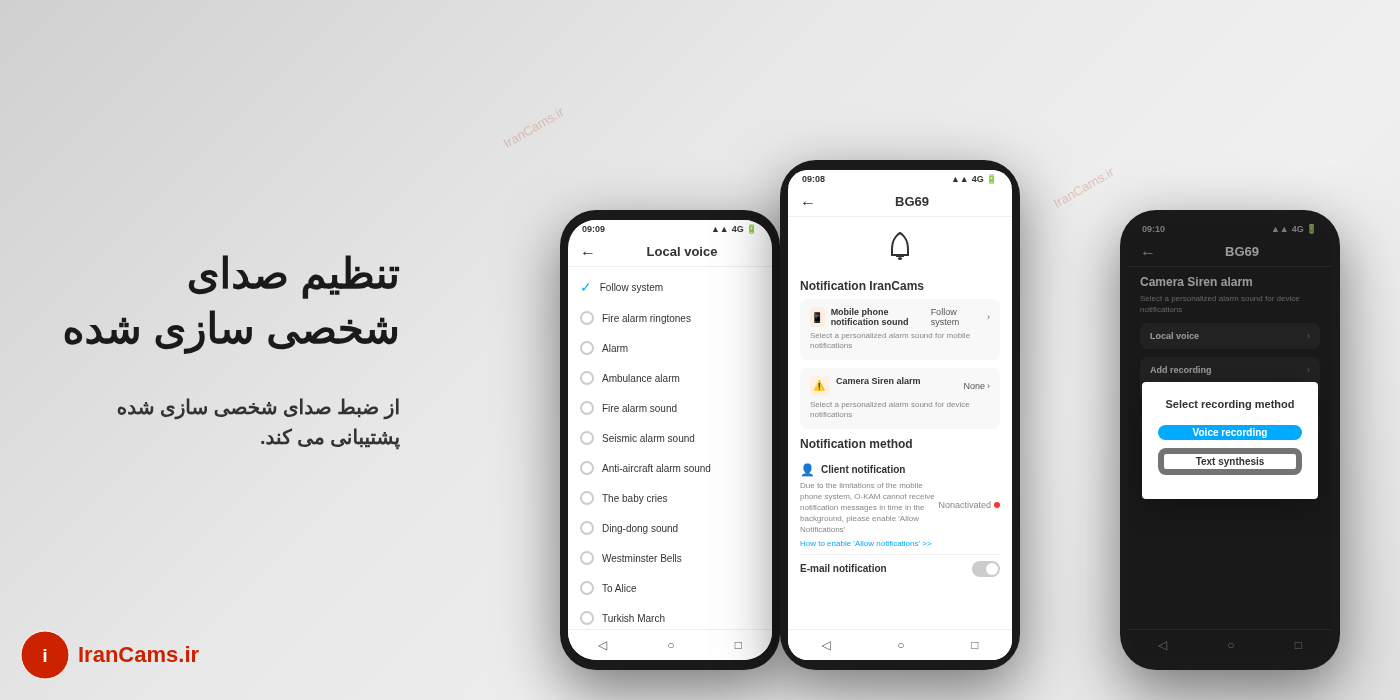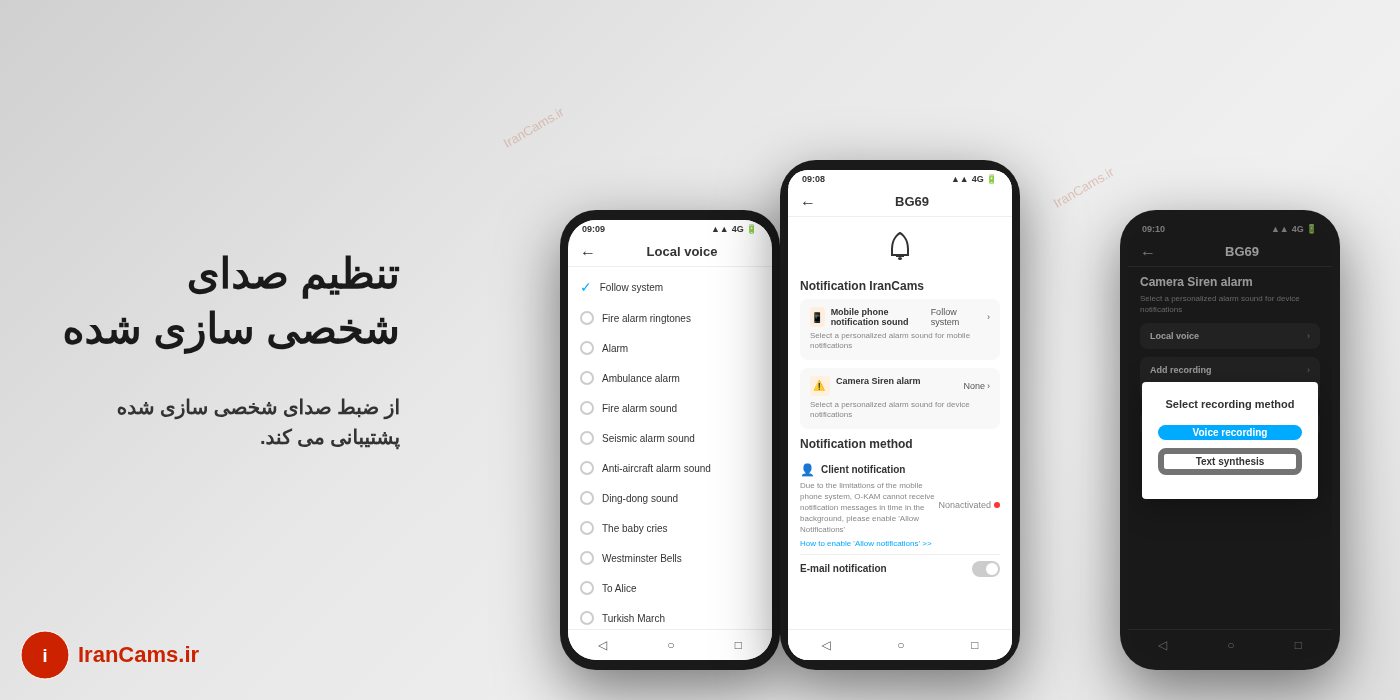--- a/index.html
+++ b/index.html
@@ -472,26 +472,26 @@
           <span>Seismic alarm sound</span>
         </div>
 
         <div class="voice-item">
           <div class="radio-circle"></div>
           <span>Anti-aircraft alarm sound</span>
         </div>
 
         <div class="voice-item">
           <div class="radio-circle"></div>
+          <span>The baby cries</span>
+        </div>
+
+        <div class="voice-item">
+          <div class="radio-circle"></div>
           <span>Ding-dong sound</span>
-        </div>
-
-        <div class="voice-item">
-          <div class="radio-circle"></div>
-          <span>The baby cries</span>
         </div>
 
         <div class="voice-item">
           <div class="radio-circle"></div>
           <span>Westminster Bells</span>
         </div>
 
         <div class="voice-item">
           <div class="radio-circle"></div>
           <span>To Alice</span>

